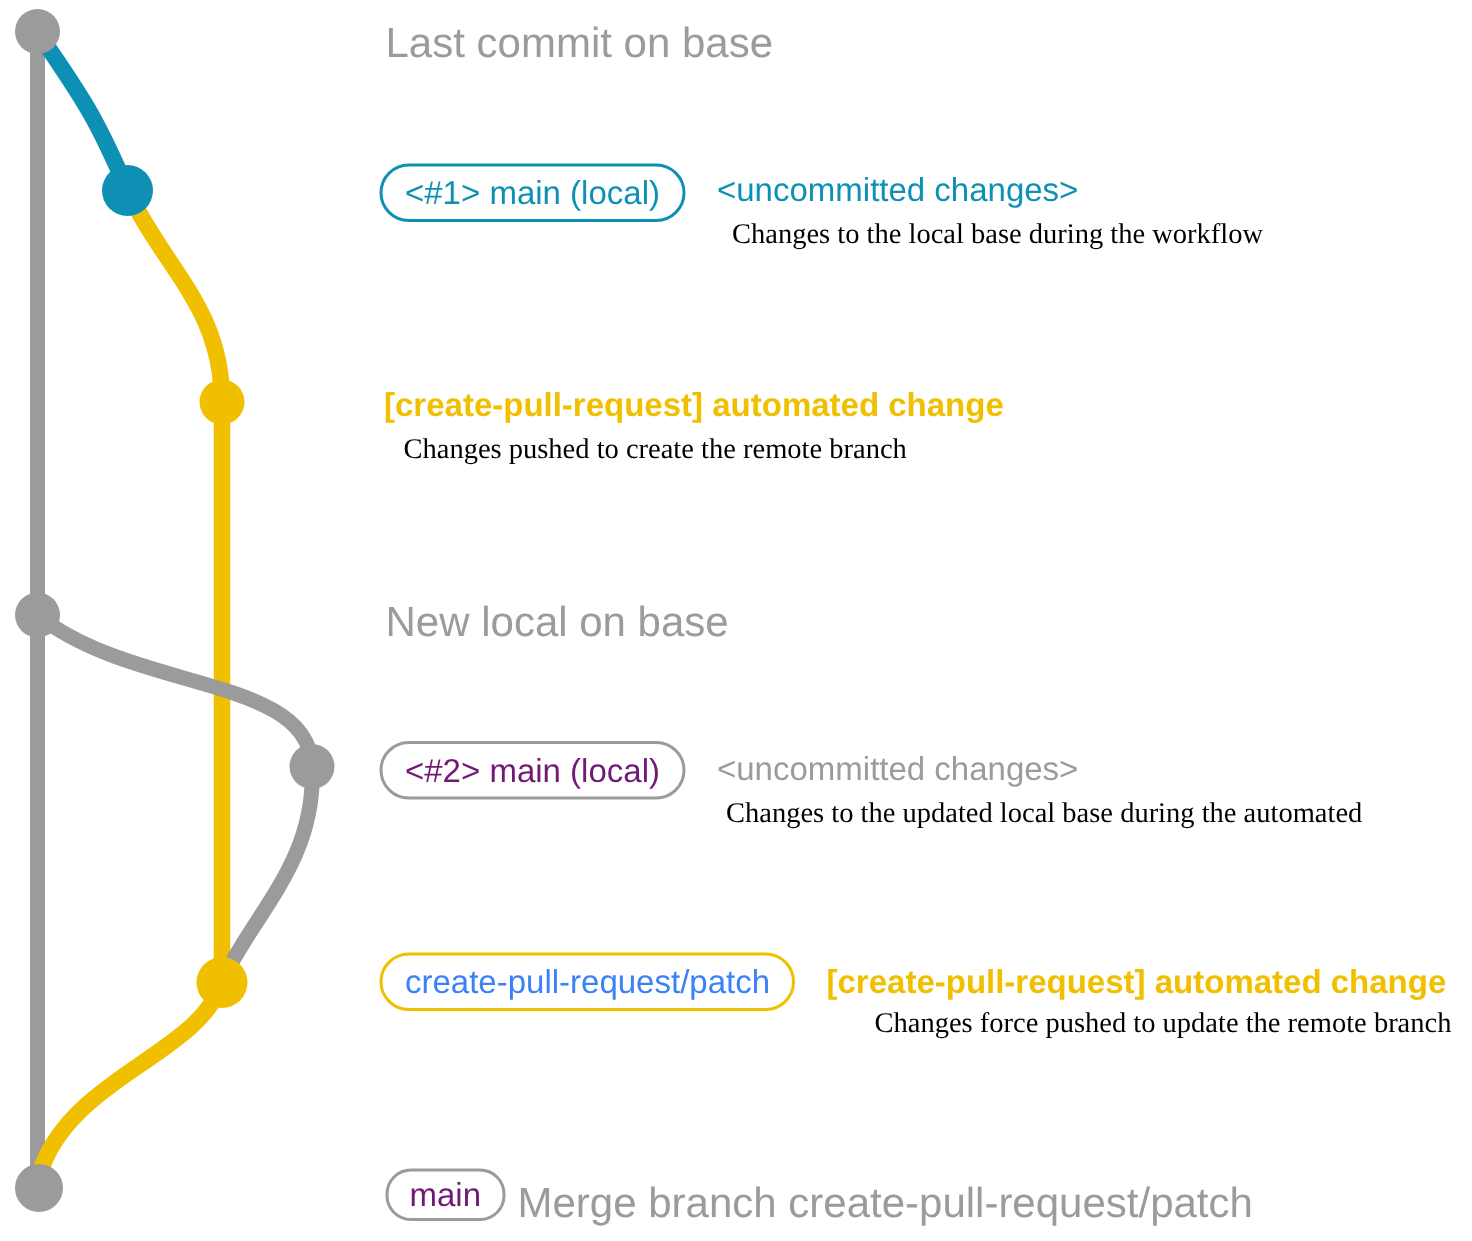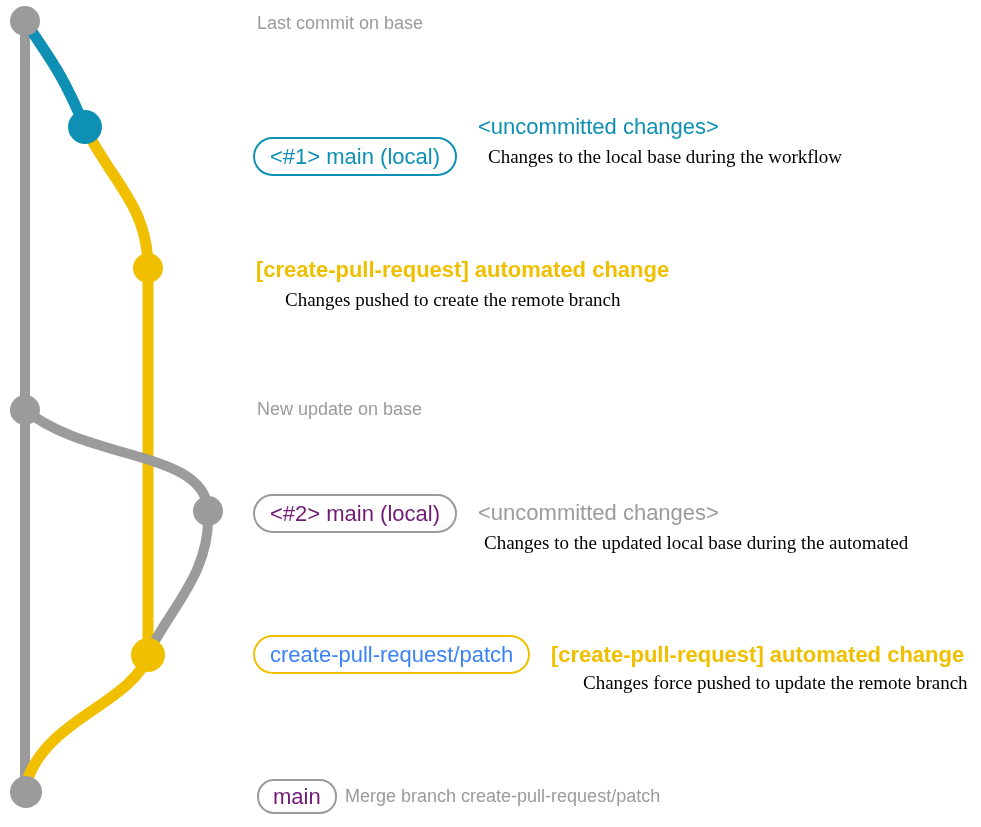--- a/index.html
+++ b/index.html
@@ -6,36 +6,36 @@
   body {
     width: 981px; height: 827px;
     position: relative;
     background: #ffffff;
     overflow: hidden;
     font-family: "Liberation Sans", sans-serif;
   }
   #graph-svg { position: absolute; left: 0; top: 0; }
   .abs { position: absolute; }
   .lbl {
-    font-size: 18px;
+    font-size: 28px;
     color: #9b9b9b;
     white-space: nowrap;
     text-align: center;
   }
   .badge {
     display: inline-block;
     font-size: 22px;
     line-height: 25px;
     padding: 5px 15px;
     border: 2px solid #9b9b9b;
     border-radius: 20px;
     white-space: nowrap;
     background: #ffffff;
   }
-  .badge.blue   { color: #0e90b5; border-color: #0e90b5; margin-top: 28px; }
+  .badge.blue   { color: #0e90b5; border-color: #0e90b5; }
   .badge.gray   { color: #701a75; border-color: #9b9b9b; }
   .badge.yellow { color: #3b82f6; border-color: #f0c000; }
   .badge.small  { padding: 3px 14px; border-radius: 17px; }
   .note {
     font-size: 22px;
     white-space: nowrap;
     text-align: center;
   }
   .note.blue   { color: #0e90b5; }
   .note.gray   { color: #9b9b9b; }
@@ -74,23 +74,23 @@
   <circle cx="26" cy="792" r="16" fill="#9b9b9b"></circle>
 </svg>
 
 <div class="abs lbl" style="left:257px; top:13px;">Last commit on base</div>
 
 <div class="abs badge blue" style="left:253px; top:109px;">&lt;#1&gt; main (local)</div>
 <div class="abs note blue" style="left:478px; top:114px;">&lt;uncommitted changes&gt;</div>
 <div class="abs desc" style="left:488px; top:146px;">Changes to the local base during the workflow</div>
 
 <div class="abs note yellow" style="left:256px; top:257px;">[create-pull-request] automated change</div>
-<div class="abs desc" style="left:269px; top:289px;margin-left:16px;">Changes pushed to create the remote branch</div>
+<div class="abs desc" style="left:269px; top:289px;">Changes pushed to create the remote branch</div>
 
-<div class="abs lbl" style="left:257px; top:399px;">New update on base</div>
+<div class="abs lbl" style="left:257px; top:399px;">New local on base</div>
 
 <div class="abs badge gray" style="left:253px; top:494px;">&lt;#2&gt; main (local)</div>
 <div class="abs note gray" style="left:478px; top:500px;">&lt;uncommitted changes&gt;</div>
 <div class="abs desc" style="left:484px; top:532px;">Changes to the updated local base during the automated</div>
 
 <div class="abs badge yellow" style="left:253px; top:635px;">create-pull-request/patch</div>
 <div class="abs note yellow" style="left:551px; top:642px;">[create-pull-request] automated change</div>
 <div class="abs desc" style="left:583px; top:672px;">Changes force pushed to update the remote branch</div>
 
 <div class="abs badge gray small" style="left:257px; top:779px;">main</div>

